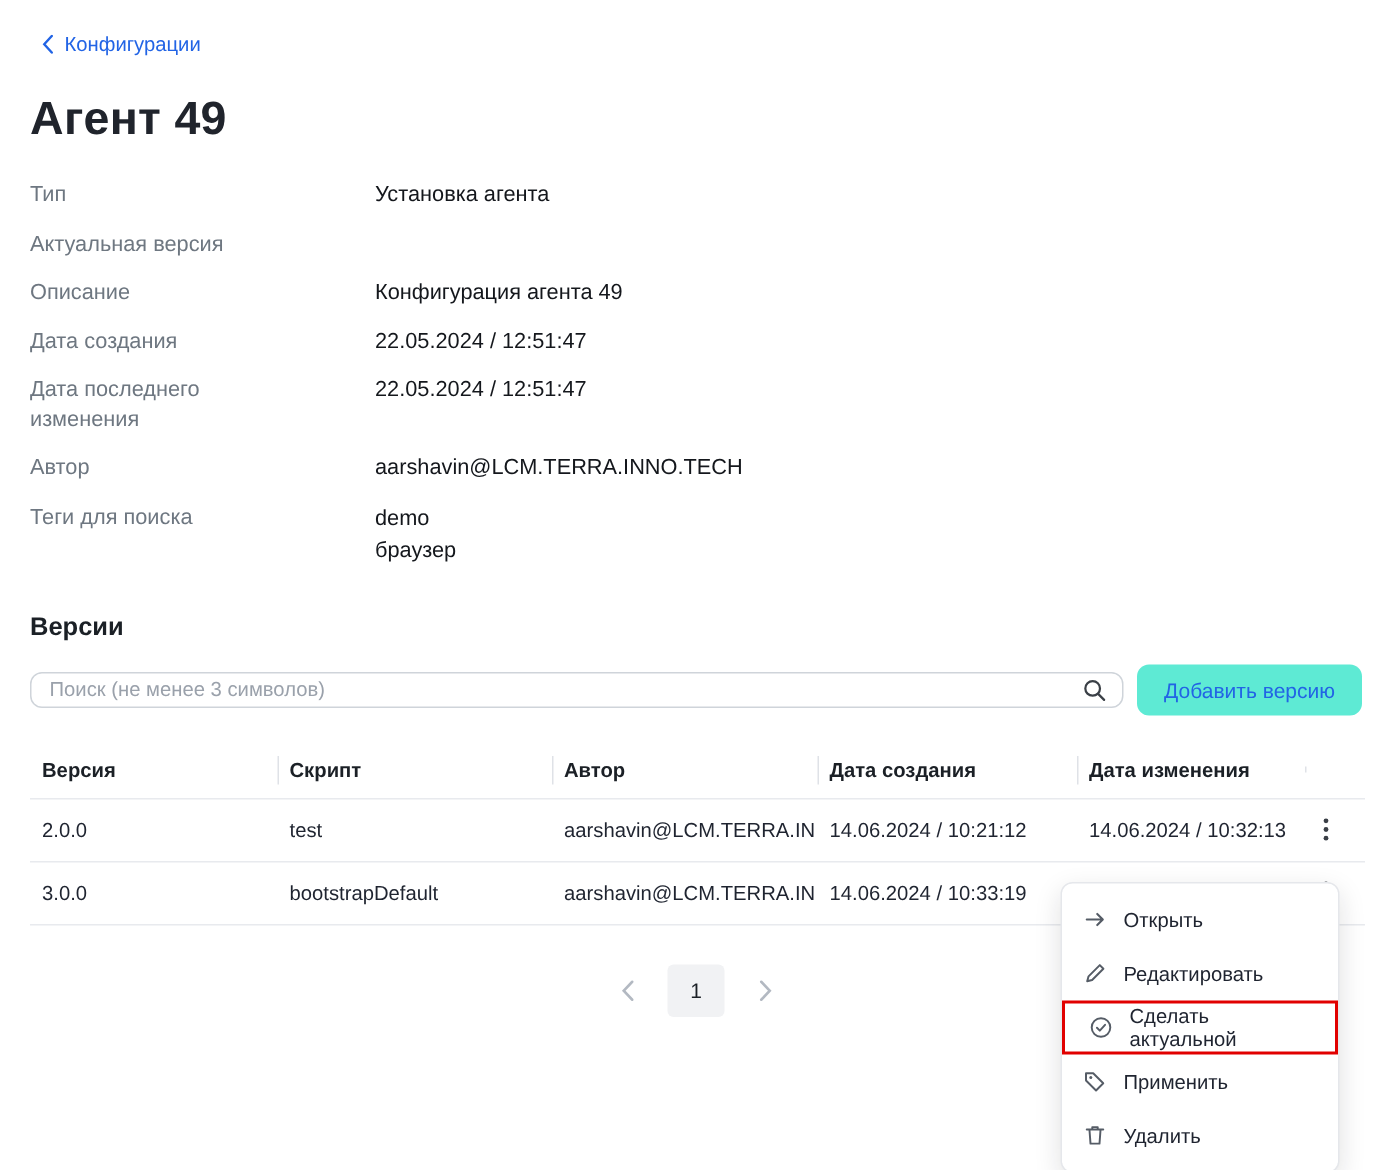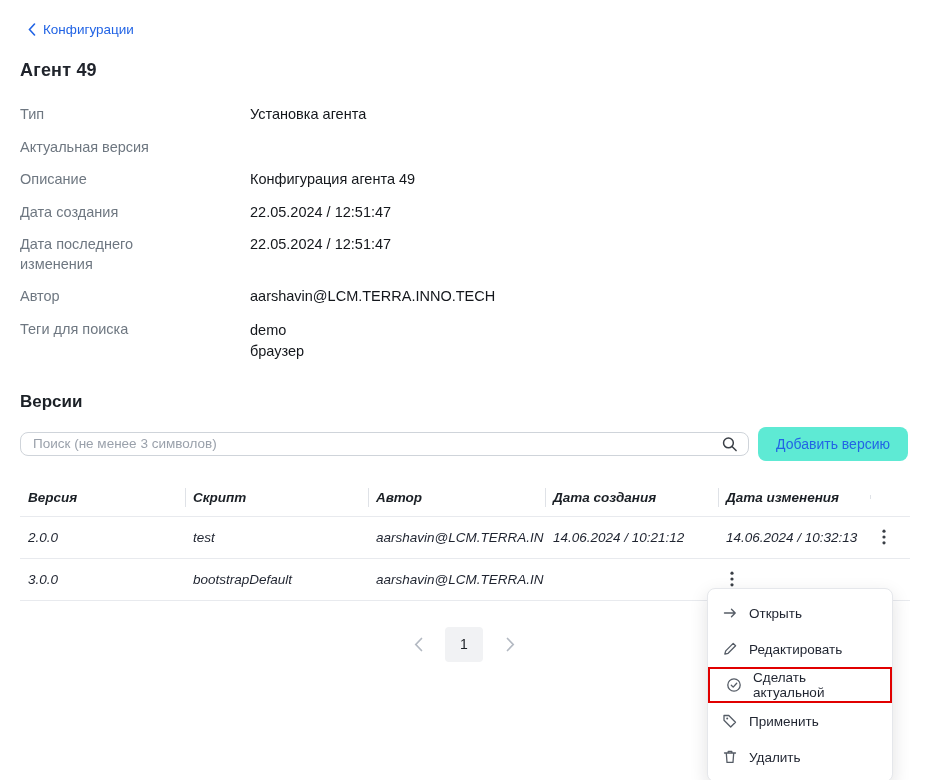--- a/index.html
+++ b/index.html
@@ -16,21 +16,21 @@
   
   .back-link {
     display: inline-flex; align-items: center; gap: 7px;
     color: #2264e5; font-size: 13.5px; text-decoration: none; cursor: pointer;
     margin-left: 8px;
     justify-content: space-between;
   }
   .back-link svg { display: block; }
 
   
-  .page-title { font-size: 18px; font-weight: 700; color: #20242c; margin-top: 20px; letter-spacing: 0.2px; }
+  .page-title { font-size: 31px; font-weight: 700; color: #20242c; margin-top: 20px; letter-spacing: 0.2px; }
 
   
   .details { margin-top: 24px; display: grid; grid-template-columns: 230px 1fr; row-gap: 13px; }
   .detail-label { color: #6e7781; font-size: 14.5px; max-width: 170px; line-height: 1.35; }
   .detail-value { color: #14171c; font-size: 14.5px; line-height: 1.35; }
   .detail-value .tag-line { display: block; line-height: 1.45; }
 
   
   .versions-heading { margin-top: 30px; font-size: 17px; font-weight: 700; color: #1b2026; }
 
@@ -46,21 +46,21 @@
     position: absolute; right: 11px; top: 50%; transform: translateY(-50%);
     color: #3a3f46; cursor: pointer; display: flex;
   }
   .add-btn {
     height: 34px; padding: 0 18px; border: none; border-radius: 8px;
     background: #5eead4; color: #2264e5; font-size: 14px; cursor: pointer;
     font-family: "Liberation Sans", sans-serif; white-space: nowrap;
   }
 
   
-  .table { margin-top: 18px; width: 890px; font-size: 13.5px; font-style: italic; }
+  .table { margin-top: 18px; width: 890px; font-size: 13.5px; }
   .t-row {
     display: grid;
     grid-template-columns: 165px 183px 177px 173px 152px 40px;
     align-items: center;
     border-bottom: 1px solid #e8eaee;
   }
   .t-head { border-bottom: 1px solid #e8eaee; }
   .t-head .t-cell { font-weight: 700; color: #1b2026; padding: 11px 10px 11px 8px; position: relative; }
   .t-head .t-cell + .t-cell::before {
     content: ""; position: absolute; left: 0; top: 9px; bottom: 9px; width: 1px; background: #dfe2e7;
@@ -175,20 +175,21 @@
             <circle cx="2" cy="8" r="1.6" fill="currentColor"></circle>
             <circle cx="2" cy="13.8" r="1.6" fill="currentColor"></circle>
           </svg>
       </button>
     </div>
 
     <div class="t-row t-body">
       <div class="t-cell">3.0.0</div>
       <div class="t-cell">bootstrapDefault</div>
       <div class="t-cell">aarshavin@LCM.TERRA.IN</div>
+      <div class="t-cell">14.06.2024 / 10:33:19</div>
       <div class="t-cell"></div>
       <button class="kebab-btn">
         <svg width="4" height="16" viewBox="0 0 4 16">
             <circle cx="2" cy="2.2" r="1.6" fill="currentColor"></circle>
             <circle cx="2" cy="8" r="1.6" fill="currentColor"></circle>
             <circle cx="2" cy="13.8" r="1.6" fill="currentColor"></circle>
           </svg>
       </button>
     </div>
   </div>

